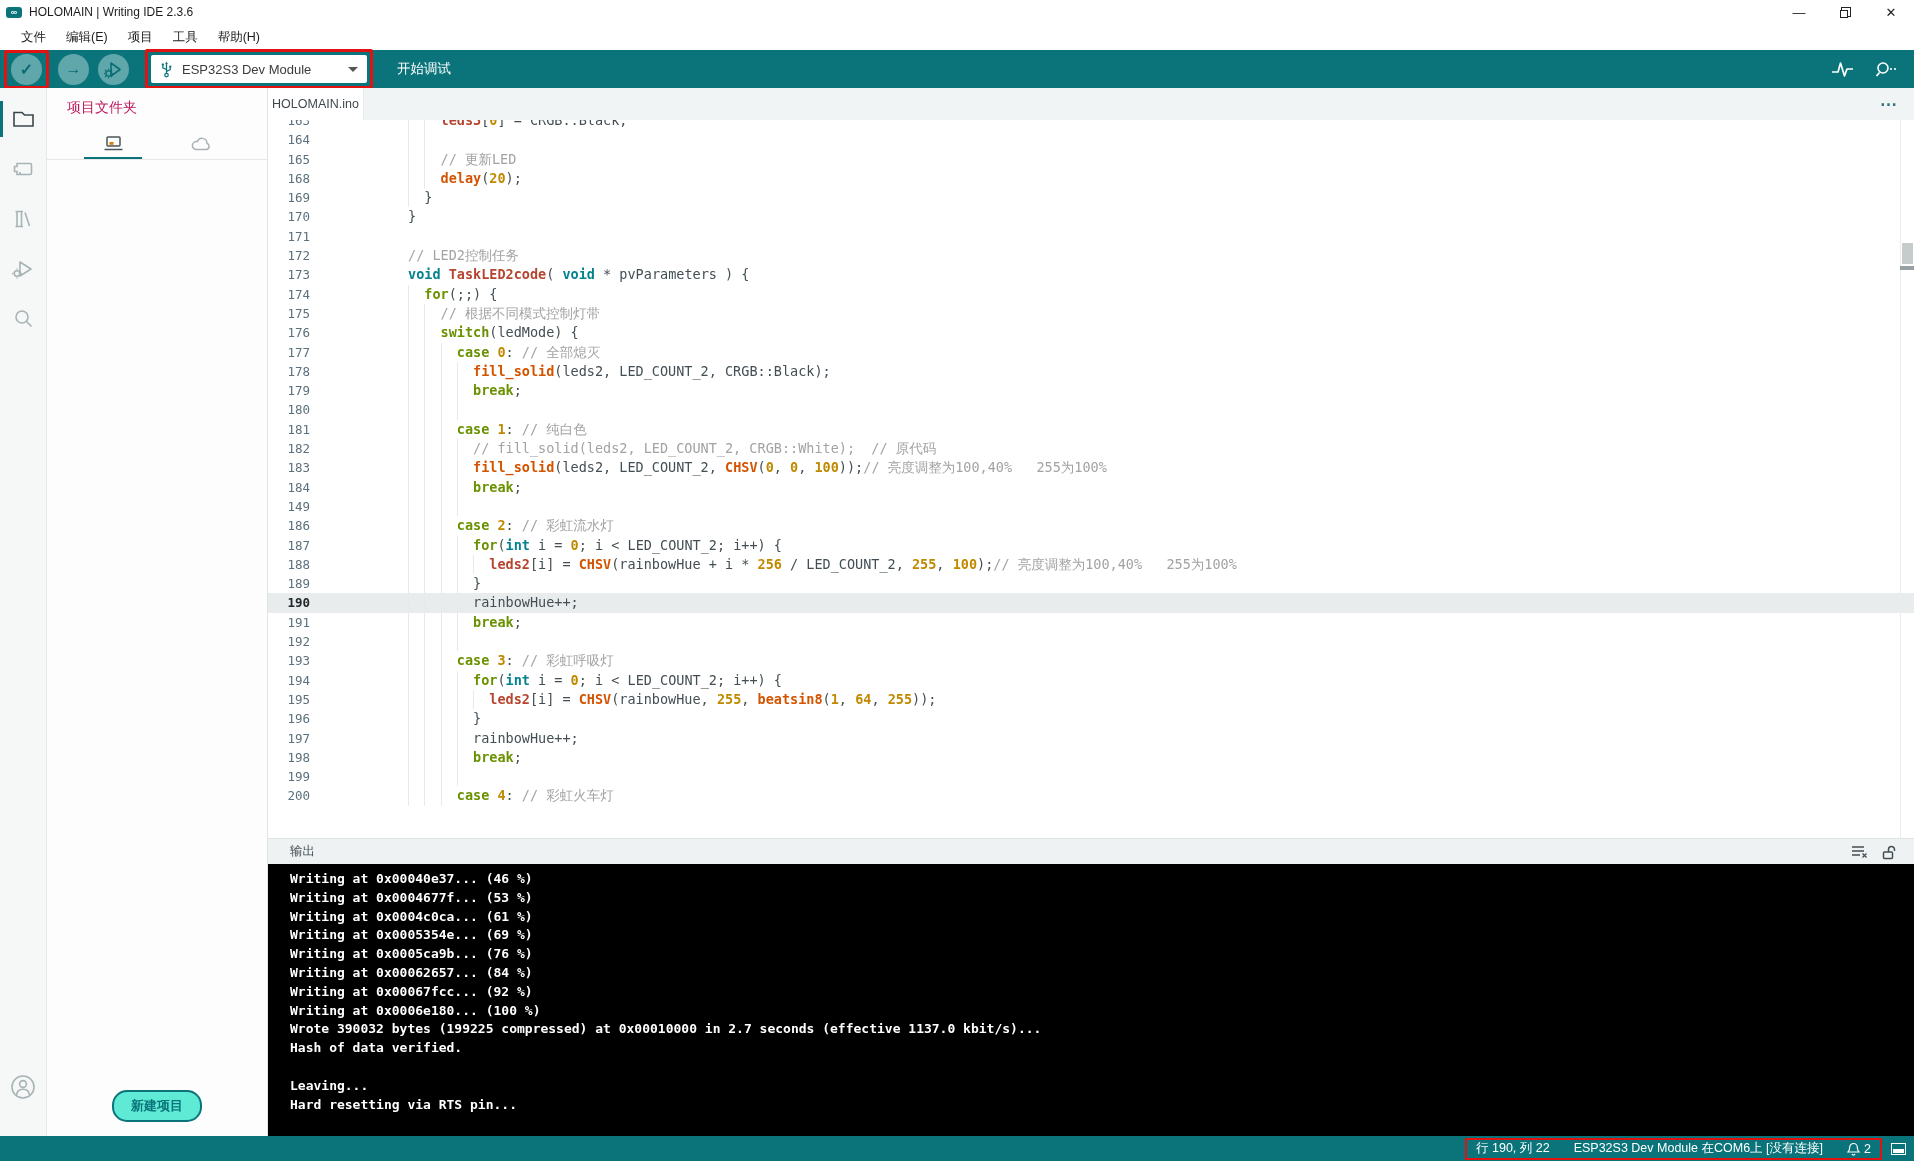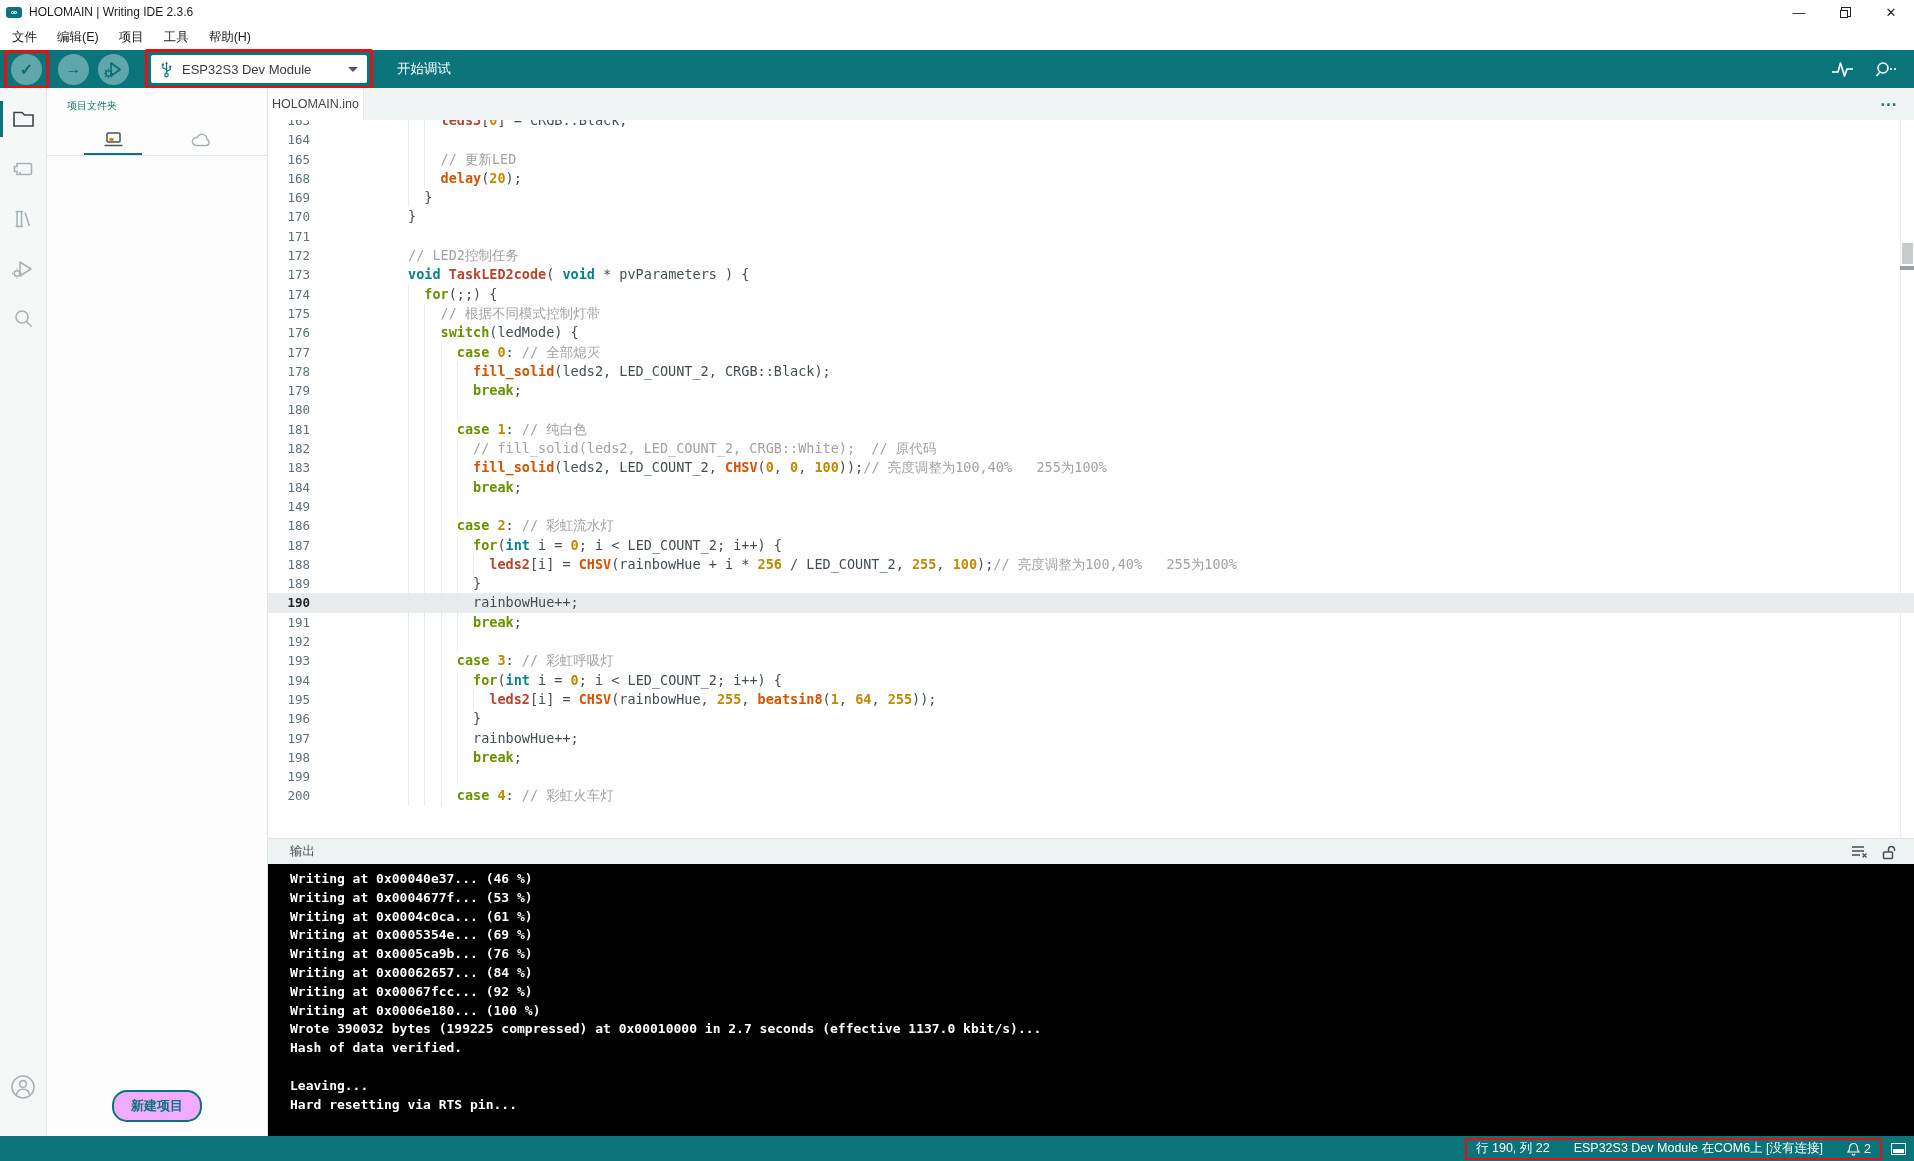--- a/index.html
+++ b/index.html
@@ -12,21 +12,21 @@
   .app-logo { width:16px; height:11px; background:#0b747b; border-radius:3px; color:#fff;
               font-size:9px; font-weight:bold; display:flex; align-items:center; justify-content:center; line-height:1; }
   .title-text { font-size:12px; color:#1d1d1d; }
   .win-controls { margin-left:auto; display:flex; height:24px; }
   .win-btn { width:46px; height:24px; display:flex; align-items:center; justify-content:center; color:#222; font-size:13px; }
   .maxi { position:relative; width:11px; height:11px; }
   .maxi i { position:absolute; left:0; bottom:0; width:8px; height:8px; border:1px solid #222; background:#fff; }
   .maxi::before { content:""; position:absolute; right:0; top:0; width:8px; height:8px; border:1px solid #222; }
 
   
-  .menubar { height:26px; display:flex; align-items:center; background:#fff; padding-left:2px; }
+  .menubar { height:26px; display:flex; align-items:center; background:#fff; padding-left:11px; }
   .menu-item { padding:0 10px; font-size:12.5px; color:#1c1c1c; height:100%; display:flex; align-items:center; }
 
   
   .toolbar { height:38px; background:#0b747b; display:flex; align-items:center; padding-left:4px; }
   .annot { border:3px solid #e01212; border-radius:2px; display:flex; align-items:center; }
   .annot.verify-wrap { padding:1px 4px; }
   .circle-btn { width:31px; height:31px; border-radius:50%; background:#5fa7aa; display:flex;
                 align-items:center; justify-content:center; color:#0a6c73; font-weight:bold; flex:none; }
   .circle-btn.gap { margin-left:9px; }
   .board-wrap { margin-left:16px; padding:3px; }
@@ -43,29 +43,29 @@
 
   .rail { width:47px; background:#f6f8f8; border-right:1px solid #e2e7e8; display:flex;
           flex-direction:column; align-items:center; padding-top:6px; }
   .rail-item { position:relative; width:47px; height:50px; display:flex; align-items:center; justify-content:center; }
   .rail-item.active::before { content:""; position:absolute; left:0; top:7px; bottom:7px; width:3px; background:#0b747b; }
   .rail-item svg { stroke:#a8b3b6; fill:none; stroke-width:1.6; }
   .rail-item.active svg { stroke:#3c474c; }
   .rail-item.bottom { margin-top:auto; margin-bottom:24px; }
 
   .sidepanel { width:221px; background:#fdfdfd; border-right:1px solid #dfe4e5; position:relative; }
-  .sp-header { padding:11px 0 0 20px; font-size:10px; color:#0f766e; }
+  .sp-header { padding:11px 0 0 20px; font-size:14px; color:#be185d; }
   .sp-tabs { margin-top:13px; height:30px; display:flex; justify-content:center; gap:30px;
              border-bottom:1px solid #e4e8e9; }
   .sp-tab { width:58px; display:flex; align-items:center; justify-content:center; }
   .sp-tab.active { border-bottom:2px solid #0b747b; }
   .sp-tab svg { stroke:#49545a; fill:none; stroke-width:1.5; }
   .sp-tab.inactive svg { stroke:#a8b3b6; }
   .new-sketch { position:absolute; left:50%; transform:translateX(-50%); bottom:14px;
-                border:2px solid #0b747b; background:#f0abfc; color:#0b747b; border-radius:15px;
+                border:2px solid #0b747b; background:#5eead4; color:#0b747b; border-radius:15px;
                 padding:5px 17px; font-size:13px; font-weight:bold; white-space:nowrap; }
 
   .editor-col { flex:1; display:flex; flex-direction:column; min-width:0; }
 
   .tabbar { height:32px; background:#f1f4f4; display:flex; }
   .tab { width:96px; background:#fff; display:flex; align-items:center; justify-content:center;
          font-size:12.5px; color:#40484c; border-right:1px solid #e8ecec; }
   .tab-more { margin-left:auto; align-self:center; padding-right:16px; color:#37757c;
               font-size:17px; font-weight:bold; letter-spacing:1px; }
 

